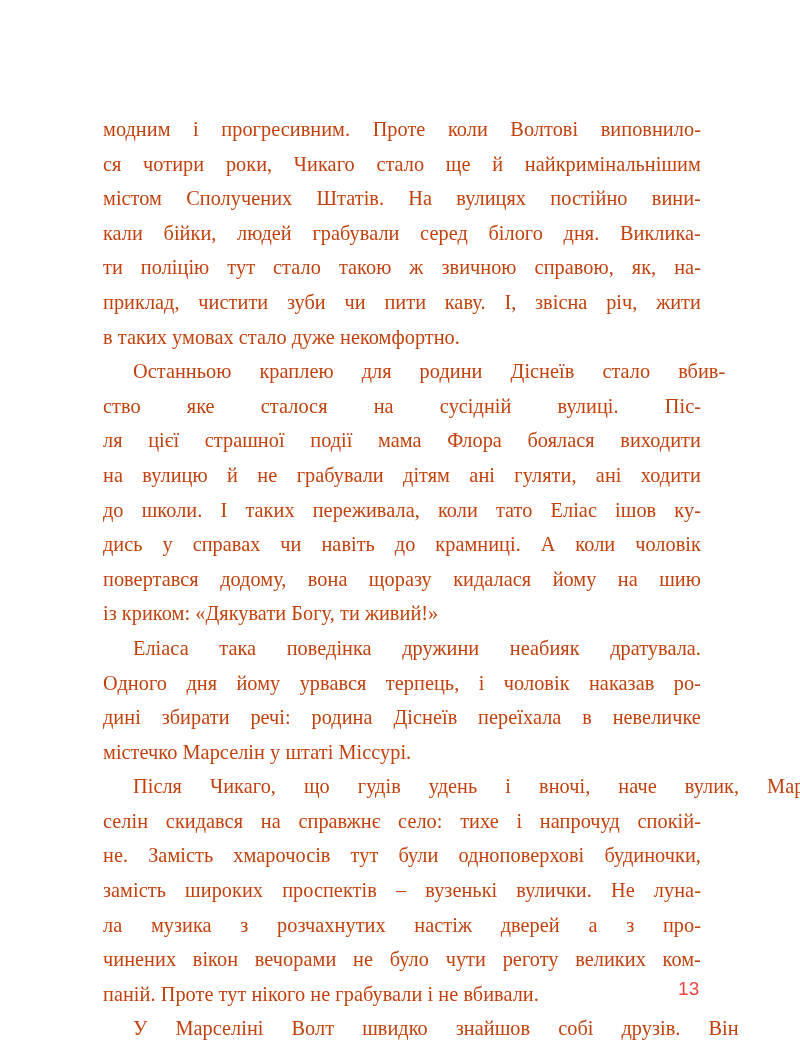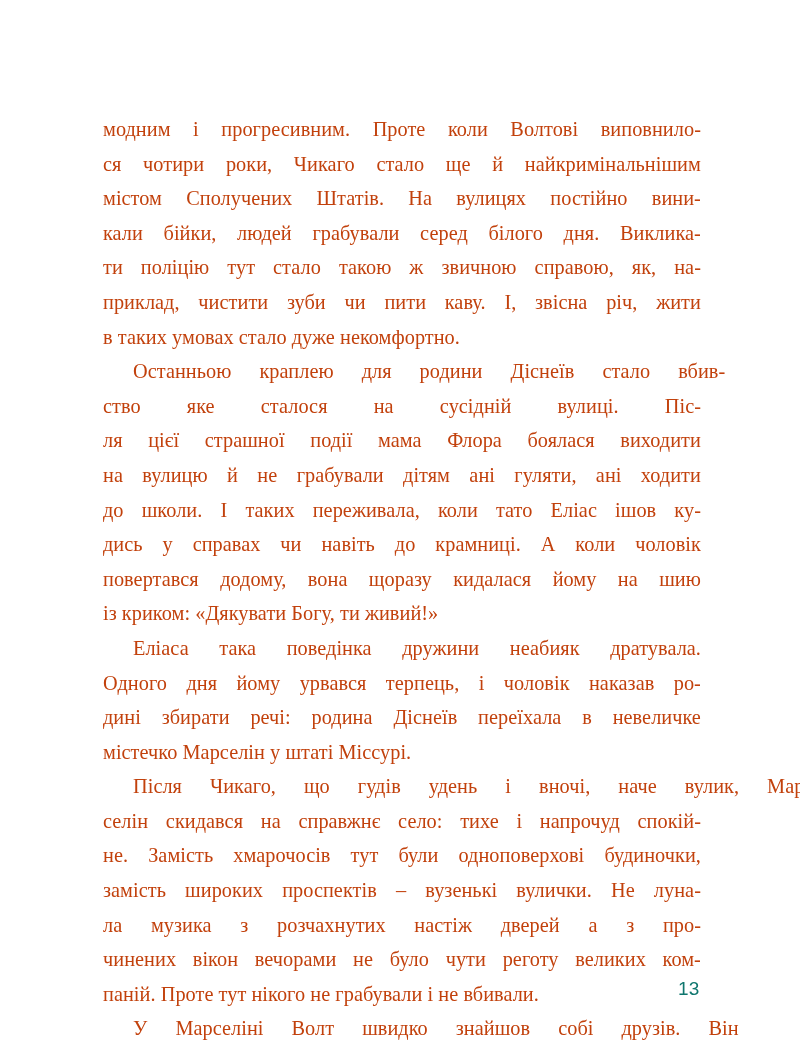--- a/index.html
+++ b/index.html
@@ -77,21 +77,21 @@
   }
 
   #page-number {
     position: absolute;
     left: 678px;
     top: 978px;
     width: 40px;
     font-family: "Liberation Sans", "DejaVu Sans", sans-serif;
     font-size: 19px;
     line-height: 22px;
-    color: #0f766e;
+    color: #ef4444;
     text-align: left;
     letter-spacing: 0.2px;
   }
 </style>
 </head>
 <body>
 
 <div id="page">
 
   <div id="text-block">

